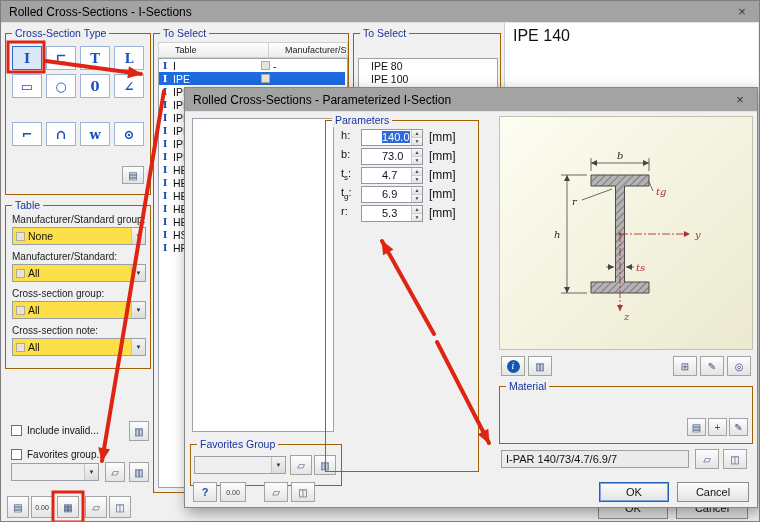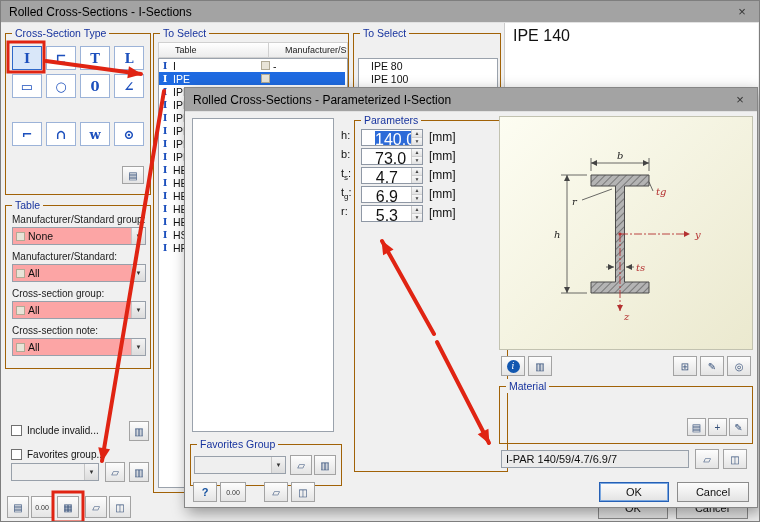--- a/index.html
+++ b/index.html
@@ -14,21 +14,21 @@
   .titlebar .close { width:18px; text-align:center; font-size:13px; color:#333; cursor:pointer; }
   .grp { position:absolute; border:1px solid #a16207; }
   .grp-label { position:absolute; top:-8px; left:6px; background:#f0f0f0; padding:0 3px; color:#17339e; font-size:10.5px; line-height:14px; white-space:nowrap; }
   .type-btn { position:absolute; width:30px; height:24px; border:1px solid #9cb3d8; background:#fff; color:#1d50bd;
     display:flex; align-items:center; justify-content:center; font-family:"DejaVu Serif", serif; font-weight:bold; font-size:13px; cursor:pointer; }
   .type-btn.sel { background:#d9e7f9; border-color:#2f69c9; }
   .tool { position:absolute; border:1px solid #a3a3a3; background:linear-gradient(#fdfdfd,#e4e4e4);
     display:flex; align-items:center; justify-content:center; font-size:10px; color:#35507a; cursor:pointer; overflow:hidden; }
   .tool .tiny { font-size:7px; color:#333; }
   .flabel { position:absolute; font-size:10px; color:#1c1c1c; white-space:nowrap; }
-  .combo { position:absolute; height:18px; border:1px solid #98a0aa; background:#fca5a5; display:flex; align-items:center; padding-left:3px; gap:3px; font-size:10.5px; cursor:pointer; }
+  .combo { position:absolute; height:18px; border:1px solid #98a0aa; background:#fde047; display:flex; align-items:center; padding-left:3px; gap:3px; font-size:10.5px; cursor:pointer; }
   .combo .ci { width:9px; height:9px; background:#e8e4d8; border:1px solid #b0aa96; flex:0 0 auto; }
   .combo .cv { flex:1; white-space:nowrap; overflow:hidden; }
   .combo .ca { flex:0 0 14px; align-self:stretch; background:linear-gradient(#f4f4f4,#dcdcdc); border-left:1px solid #c6c6c6;
     display:flex; align-items:center; justify-content:center; font-size:6px; color:#333; }
   .combo.dis { background:#efefef; }
   .cbx { position:absolute; width:11px; height:11px; border:1px solid #707070; background:#fff; cursor:pointer; }
   .cbl { position:absolute; font-size:10px; white-space:nowrap; }
   .hdr { position:absolute; background:linear-gradient(#ffffff,#ececec); border:1px solid #d0d0d0; font-size:9px; color:#222; padding:2px 16px; white-space:nowrap; overflow:hidden; }
   .list { position:absolute; background:#fff; border:1px solid #9aa2ac; }
   .trow { position:absolute; display:flex; align-items:center; font-size:10.5px; cursor:pointer; }
@@ -42,21 +42,21 @@
   .pushbtn { position:absolute; border:1px solid #8c8c8c; background:linear-gradient(#fdfdfd,#e3e3e3);
     display:flex; align-items:center; justify-content:center; font-size:11px; color:#111; cursor:pointer; }
   .pushbtn.primary { border:1px solid #2660b5; box-shadow: inset 0 0 0 1px #7aa7e0; }
   #dlg { position:absolute; left:183px; top:86px; width:574px; height:421px; background:#f0f0f0;
     border:1px solid #868686; box-shadow: 3px 5px 14px rgba(0,0,0,.38); z-index:10; }
   #dlg .grp-label { background:#f0f0f0; }
   .prow { position:absolute; display:flex; align-items:center; font-size:11px; }
   .plab { width:20px; white-space:nowrap; }
   .plab sub { font-size:8px; }
   .pin { width:62px; height:17px; border:1px solid #8f98a5; background:#fff; display:flex; align-items:stretch; }
-  .pv { flex:1; text-align:right; padding:1px 13px; font-size:16px; white-space:nowrap; overflow:hidden; }
+  .pv { flex:1; text-align:right; padding:1px 20px; font-size:11px; white-space:nowrap; overflow:hidden; }
   .pv .hl { background:#2d6bd8; color:#fff; }
   .spin { flex:0 0 11px; display:flex; flex-direction:column; border-left:1px solid #c9c9c9; cursor:pointer; }
   .spin span { flex:1; display:flex; align-items:center; justify-content:center; font-size:5px; background:linear-gradient(#f8f8f8,#e2e2e2); color:#444; }
   .spin span:first-child { border-bottom:1px solid #cfcfcf; }
   .punit { margin-left:6px; font-size:12px; }
   .diagram { position:absolute; border:1px solid #c2c2b0; background:linear-gradient(135deg,#fdfdf2,#ebe9cf); }
   .infoglyph { width:13px; height:13px; border-radius:50%; background:#1257b0; color:#fff; font-size:9px; font-style:italic;
     font-family:"DejaVu Serif", serif; display:flex; align-items:center; justify-content:center; }
   .sw { width:10px; height:10px; border:1px solid #3d3d8a; flex:0 0 auto; }
   .namef { position:absolute; border:1px solid #98a0aa; background:#ebebeb; display:flex; align-items:center; padding:0 4px; font-size:11px; white-space:nowrap; overflow:hidden; }
@@ -289,21 +289,21 @@
       <span class="cv"></span>
       <span class="ca">▼</span>
     </div>
     <div class="tool" style="left:105px;top:367px;width:22px;height:20px">
         <span>▱</span>
       </div>
     <div class="tool" style="left:129px;top:367px;width:22px;height:20px">
         <span>▥</span>
       </div>
 
-    <div class="grp" style="left:169px;top:32px;width:154px;height:352px">
+    <div class="grp" style="left:140px;top:32px;width:154px;height:352px">
       <span class="grp-label">Parameters</span>
     </div>
     <div class="prow" style="left:156px;top:40px;width:148px;height:18px">
       <span class="plab"><span>h</span><sub></sub><span>:</span></span>
       <span class="pin">
           <span class="pv"><span class="hl">140.0</span></span>
           <span class="spin">
             <span>▲</span>
             <span>▼</span>
           </span>
@@ -420,21 +420,21 @@
         <span>▤</span>
       </div>
     <div class="tool" style="left:523px;top:330px;width:19px;height:18px">
         <span>+</span>
       </div>
     <div class="tool" style="left:544px;top:330px;width:19px;height:18px">
         <span>✎</span>
       </div>
 
     <div class="namef" style="left:316px;top:362px;width:188px;height:18px">
-        <span>I-PAR 140/59/4.7/6.9/7</span>
+        <span>I-PAR 140/73/4.7/6.9/7</span>
       </div>
     <div class="tool" style="left:510px;top:361px;width:24px;height:20px">
         <span>▱</span>
       </div>
     <div class="tool" style="left:538px;top:361px;width:24px;height:20px">
         <span>◫</span>
       </div>
 
     <div class="tool" style="left:8px;top:394px;width:24px;height:20px">
         <span style="font-weight:bold;color:#13509f;font-size:11px">?</span>

